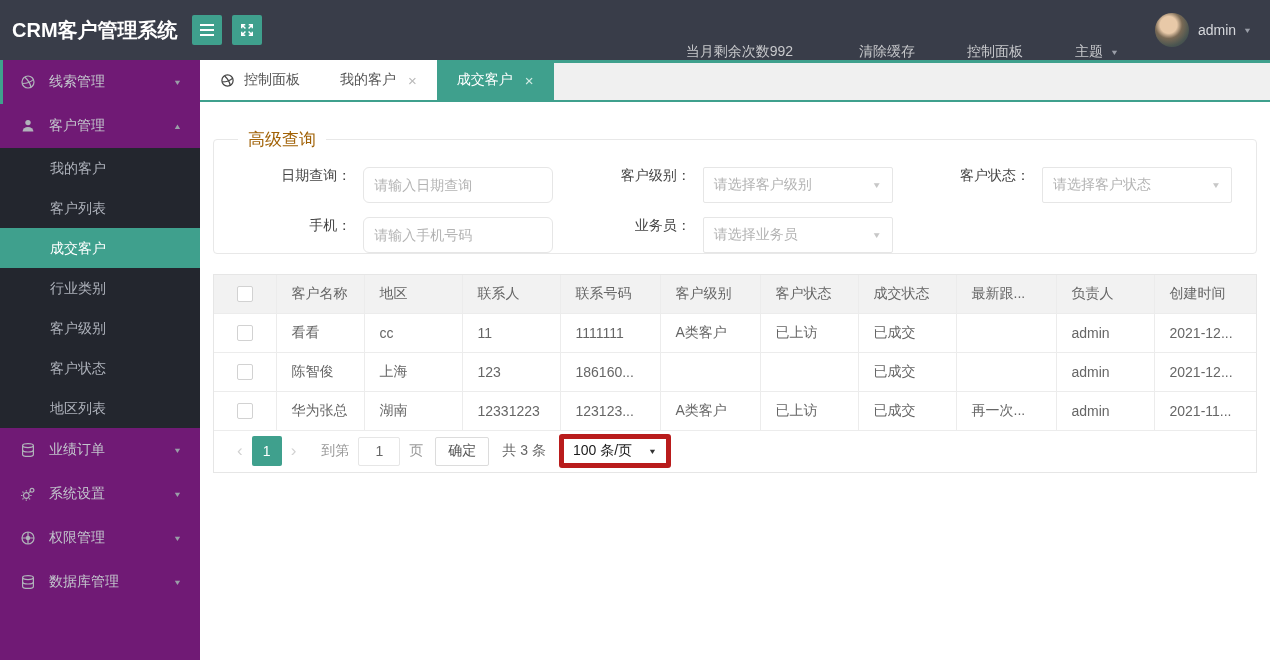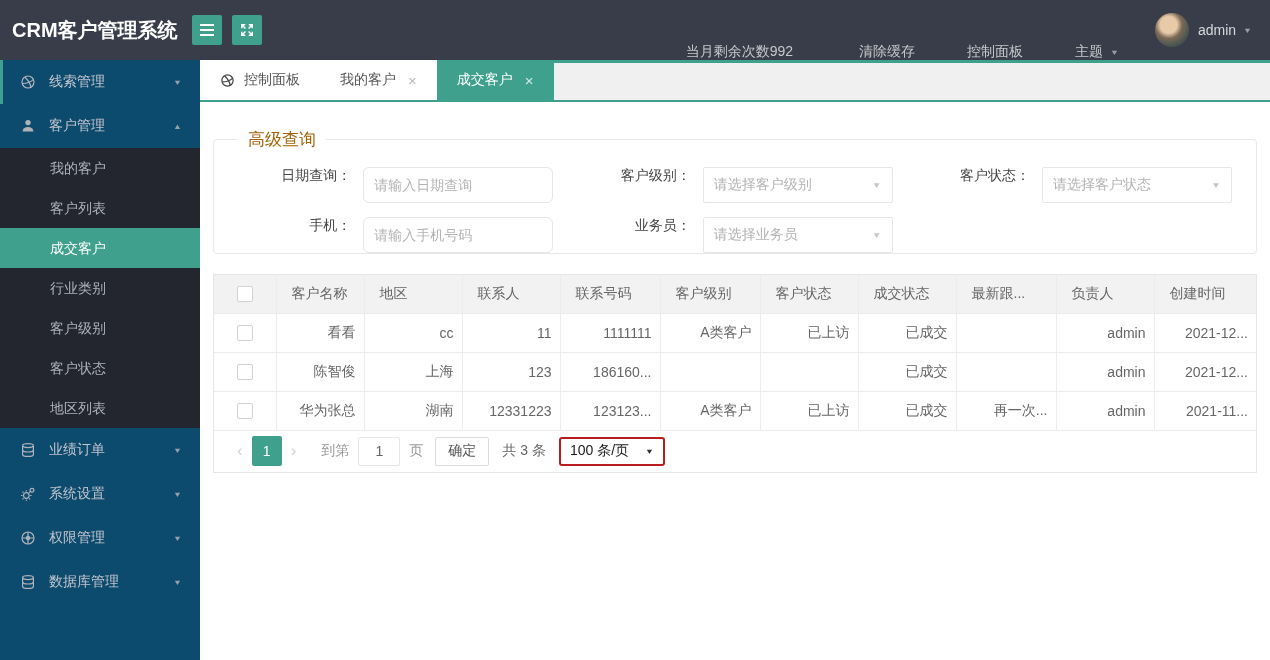--- a/index.html
+++ b/index.html
@@ -16,21 +16,21 @@
   .header-nav { margin-left:auto; display:flex; align-items:center; color:#c8c9cc; }
   .nav-item { padding:6px 26px; height:44px; display:flex; align-items:center; cursor:pointer; white-space:nowrap;margin-top:44px; }
   .nav-item:first-child { padding-right:40px; }
   .caret { font-size:9px; color:#9a9ea8; margin-left:7px; transform:scaleY(.85); }
   .user-box { display:flex; align-items:center; padding:0 18px 0 10px; height:60px; cursor:pointer; }
   .avatar { width:34px; height:34px; border-radius:50%; margin-right:9px;
     background: radial-gradient(circle at 40% 35%, #e8c9a8 0 28%, #7a6a55 45%, #4a5550 70%, #35414a 100%); }
   .user-name { color:#d6d8dc; }
 
   
-  .sidebar { position:absolute; top:60px; left:0; bottom:0; width:200px; background:#0c4a6e; z-index:2; }
+  .sidebar { position:absolute; top:60px; left:0; bottom:0; width:200px; background:#701a75; z-index:2; }
   .root-item { height:44px; display:flex; align-items:center; padding:0 18px 0 20px;
     color:#c2c5cc; cursor:pointer; position:relative; }
   .root-item.first::before { content:""; position:absolute; left:0; top:0; width:3px; height:100%; background:#3fa08d; }
   .mi { width:16px; height:16px; margin-right:13px; flex:none; }
   .root-item .caret { margin-left:auto; }
   .submenu { background:#23262e; }
   .sub-item { height:40px; line-height:40px; padding-left:50px; color:#aeb2bb; cursor:pointer; }
   .sub-item.active { background:#3fa08d; color:#fff; }
 
   
@@ -61,41 +61,41 @@
   .btn-primary { display:flex; align-items:center; height:36px; padding:0 16px; background:#3fa08d;
     border:none; border-radius:4px; color:#fff; font-size:14px; cursor:pointer; font-family:inherit; }
   .btn-primary svg { margin-right:7px; }
 
   
   .table-panel { border:1px solid #e6e6e6; }
   table { width:100%; border-collapse:collapse; table-layout:fixed; color:#666; font-size:14px; }
   th, td { border:1px solid #ececec; height:38px; padding:0 8px 0 15px; text-align:left;
     overflow:hidden; white-space:nowrap; text-overflow:ellipsis; }
   th { background:#f2f2f2; font-weight:normal; color:#666; }
-  td { height:39px;text-align:right; }
+  td { height:39px; }
   th:first-child, td:first-child { text-align:center; padding:0; }
   th:first-child, td:first-child { border-left:none; }
   th:last-child, td:last-child { border-right:none; }
   thead th { border-top:none; }
   .cb { width:16px; height:16px; border:1px solid #d2d2d2; border-radius:2px; background:#fff;
     display:inline-block; vertical-align:middle; cursor:pointer; }
 
   
   .pagination { display:flex; align-items:center; height:41px; padding:0 14px; color:#666; }
   .pg-arrow { color:#d2d2d2; font-size:17px; padding:0 9px; cursor:pointer; }
   .pg-current { width:30px; height:30px; background:#3fa08d; color:#fff; border-radius:2px;
     display:flex; align-items:center; justify-content:center; cursor:pointer; }
   .goto-label { color:#999; margin-left:16px; }
   .goto-input { width:42px; height:29px; border:1px solid #e6e6e6; border-radius:2px; text-align:center;
     margin:0 9px; color:#666; font-size:14px; outline:none; font-family:inherit; }
   .page-unit { color:#999; margin-right:12px; }
   .confirm-btn { height:29px; padding:0 12px; background:#fff; border:1px solid #dcdcdc; border-radius:2px;
     color:#555; font-size:14px; cursor:pointer; margin-right:13px; font-family:inherit; }
   .total { margin-right:13px; }
-  .size-select { height:29px; border:2px solid #b91c1c; border-radius:3px; display:flex; align-items:center;
+  .size-select { height:29px; border:5px solid #b91c1c; border-radius:3px; display:flex; align-items:center;
     padding:12px 9px; color:#1a1a1a; cursor:pointer; }
   .size-select .caret { color:#333; margin-left:16px; font-size:9px; }
 </style>
 </head>
 <body>
 
 <div class="header">
   <div class="brand">CRM客户管理系统</div>
 
   <div class="icon-btn">

